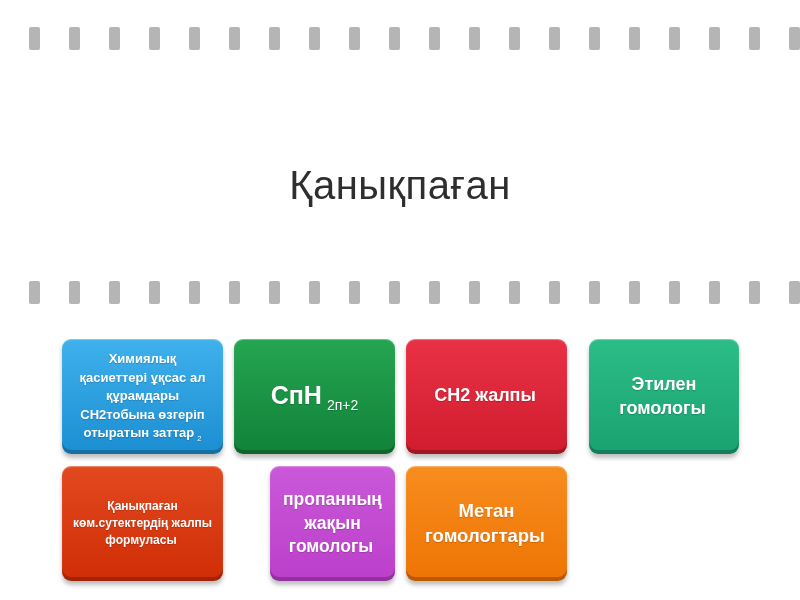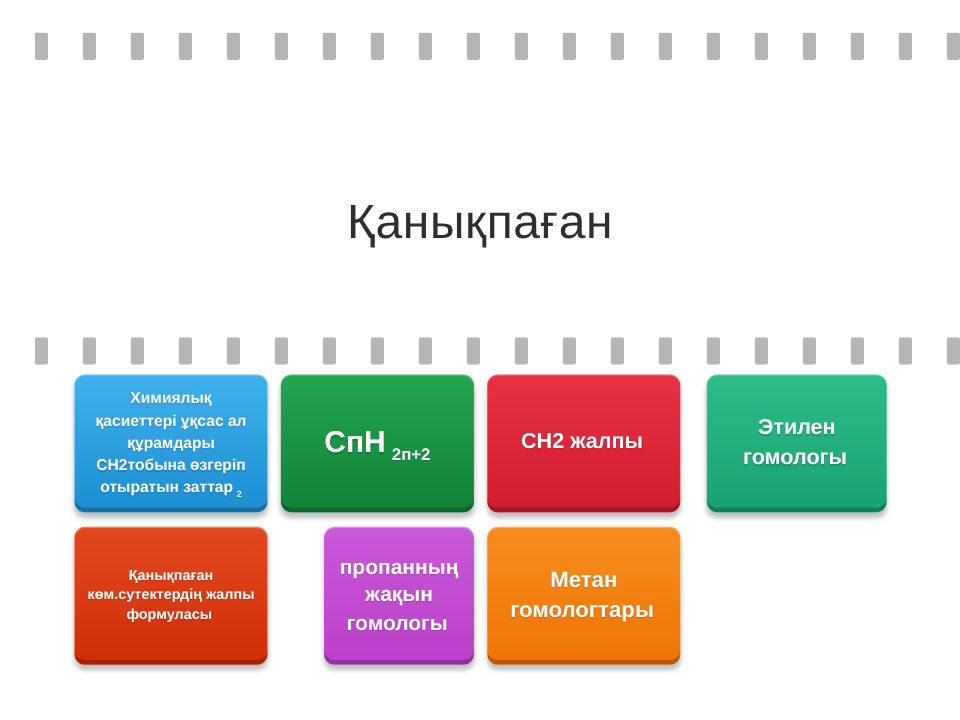--- a/index.html
+++ b/index.html
@@ -17,39 +17,39 @@
   .film-strip.middle{top:281px;}
   .hole{flex:none;width:11px;height:23px;border-radius:2px;background:#b5b5b5;}
   
   .title{
     position:absolute;top:136px;left:0;width:800px;
     text-align:center;font-size:40px;font-weight:400;color:#2e2e2e;
     letter-spacing:0.5px;
   }
   
   .grid{
-    position:absolute;left:62px;top:312px;
+    position:absolute;left:62px;top:339px;
     display:grid;grid-template-columns:repeat(4,161px);
     grid-auto-rows:115px;column-gap:11px;row-gap:12px;
   }
   .tile{
     border:none;margin:0;box-sizing:border-box;
     border-radius:9px;cursor:pointer;
     display:flex;align-items:center;justify-content:center;
     text-align:center;color:#ffffff;font-weight:700;
     font-family:"Liberation Sans","DejaVu Sans",sans-serif;
     padding:6px 10px;
     box-shadow:
       inset 0 1px 1px rgba(255,255,255,0.35),
       inset 0 -4px 0 rgba(0,0,0,0.22),
       0 4px 4px rgba(0,0,0,0.25);
     text-shadow:0 1px 1px rgba(0,0,0,0.18);
   }
   .tile .lbl{display:inline;}
-  .tile sub{font-size:0.58em;line-height:1;margin-left:3px;font-weight:700;text-align:right;}
+  .tile sub{font-size:0.58em;line-height:1;margin-left:3px;font-weight:400;text-align:right;}
   .t1{font-size:13px;line-height:1.42;padding:6px 14px;}
   .t2{font-size:25px;}
   .t2 sub{font-size:14px;margin-left:5px;}
   .t3{font-size:18px;}
   .t4{font-size:18px;line-height:1.35;margin-left:11px;}
   .t5{font-size:12px;line-height:1.4;}
   .t6{font-size:18px;line-height:1.35;}
   .t7{font-size:17.5px;line-height:1.35;}
   .t8{font-size:18.5px;line-height:1.35;}
 </style>

